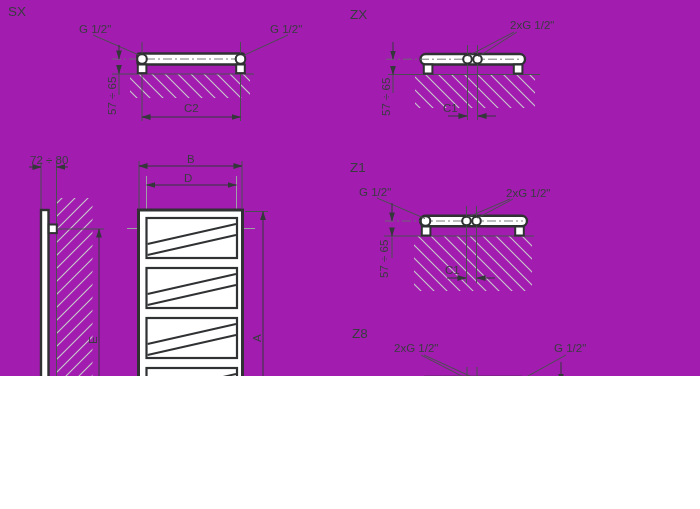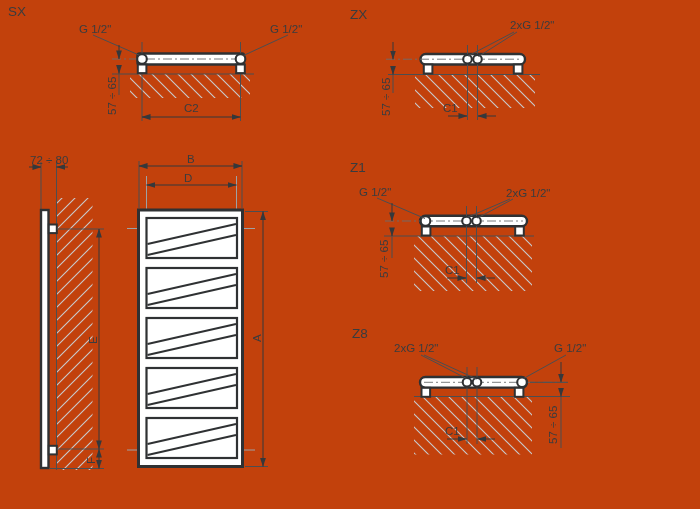--- a/index.html
+++ b/index.html
@@ -1,16 +1,16 @@
 <!DOCTYPE html>
 <html><head>
 <meta charset="utf-8">
 <style>
   html,body{margin:0;padding:0;background:#ffffff;}
-  #stage{position:relative;width:700px;height:509px;background:#c2410c;overflow:hidden;
+  #stage{position:relative;width:700px;height:376px;background:#a21caf;overflow:hidden;
          font-family:"Liberation Sans", sans-serif;}
   svg{position:absolute;left:0;top:0;}
   .t{fill:#393c3f;font-size:11.5px;font-family:"Liberation Sans",sans-serif;}
   .t-label{font-size:13.5px;}
   .s-main{stroke:#2f3133;stroke-width:2.4;fill:#ffffff;}
   .s-sec{stroke:#2f3133;stroke-width:2.2;fill:#ffffff;}
   .s-thick{stroke:#2f3133;stroke-width:3;fill:#ffffff;}
   .s-med{stroke:#2f3133;stroke-width:1.9;fill:none;}
   .s-thin{stroke:#4b4e51;stroke-width:1;fill:none;}
   .s-gray{stroke:#9da1a4;stroke-width:1;fill:none;}

